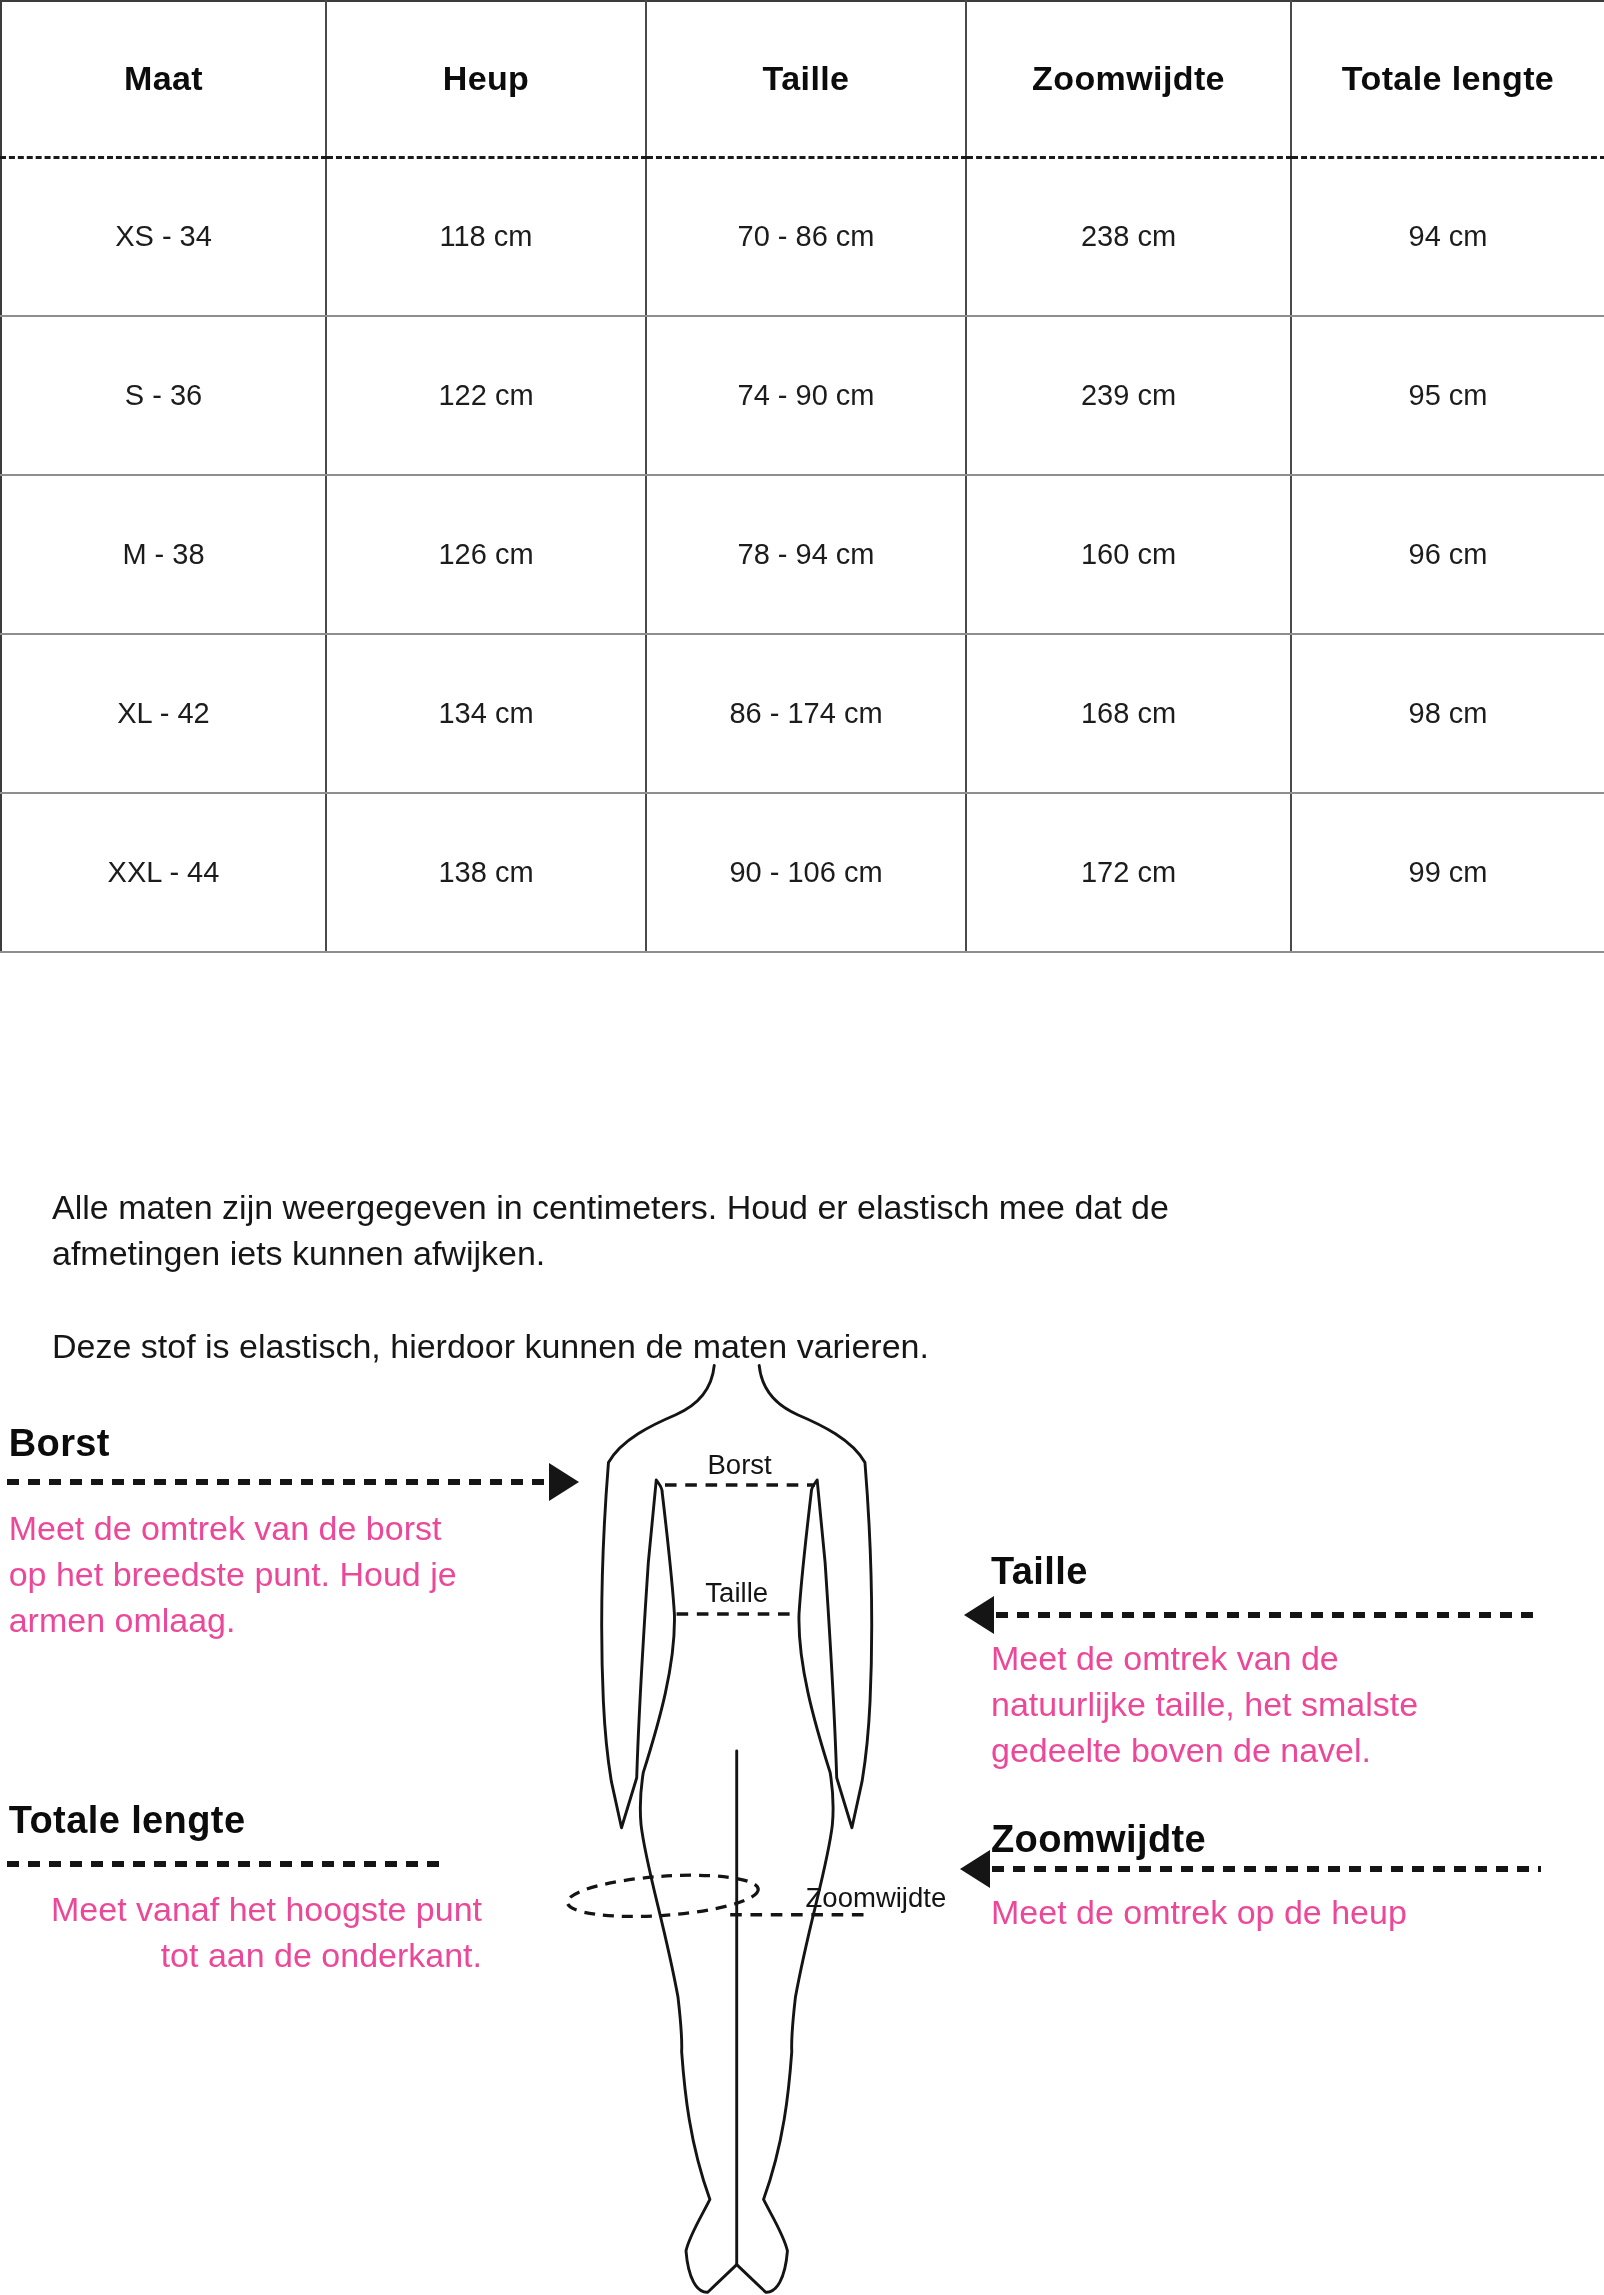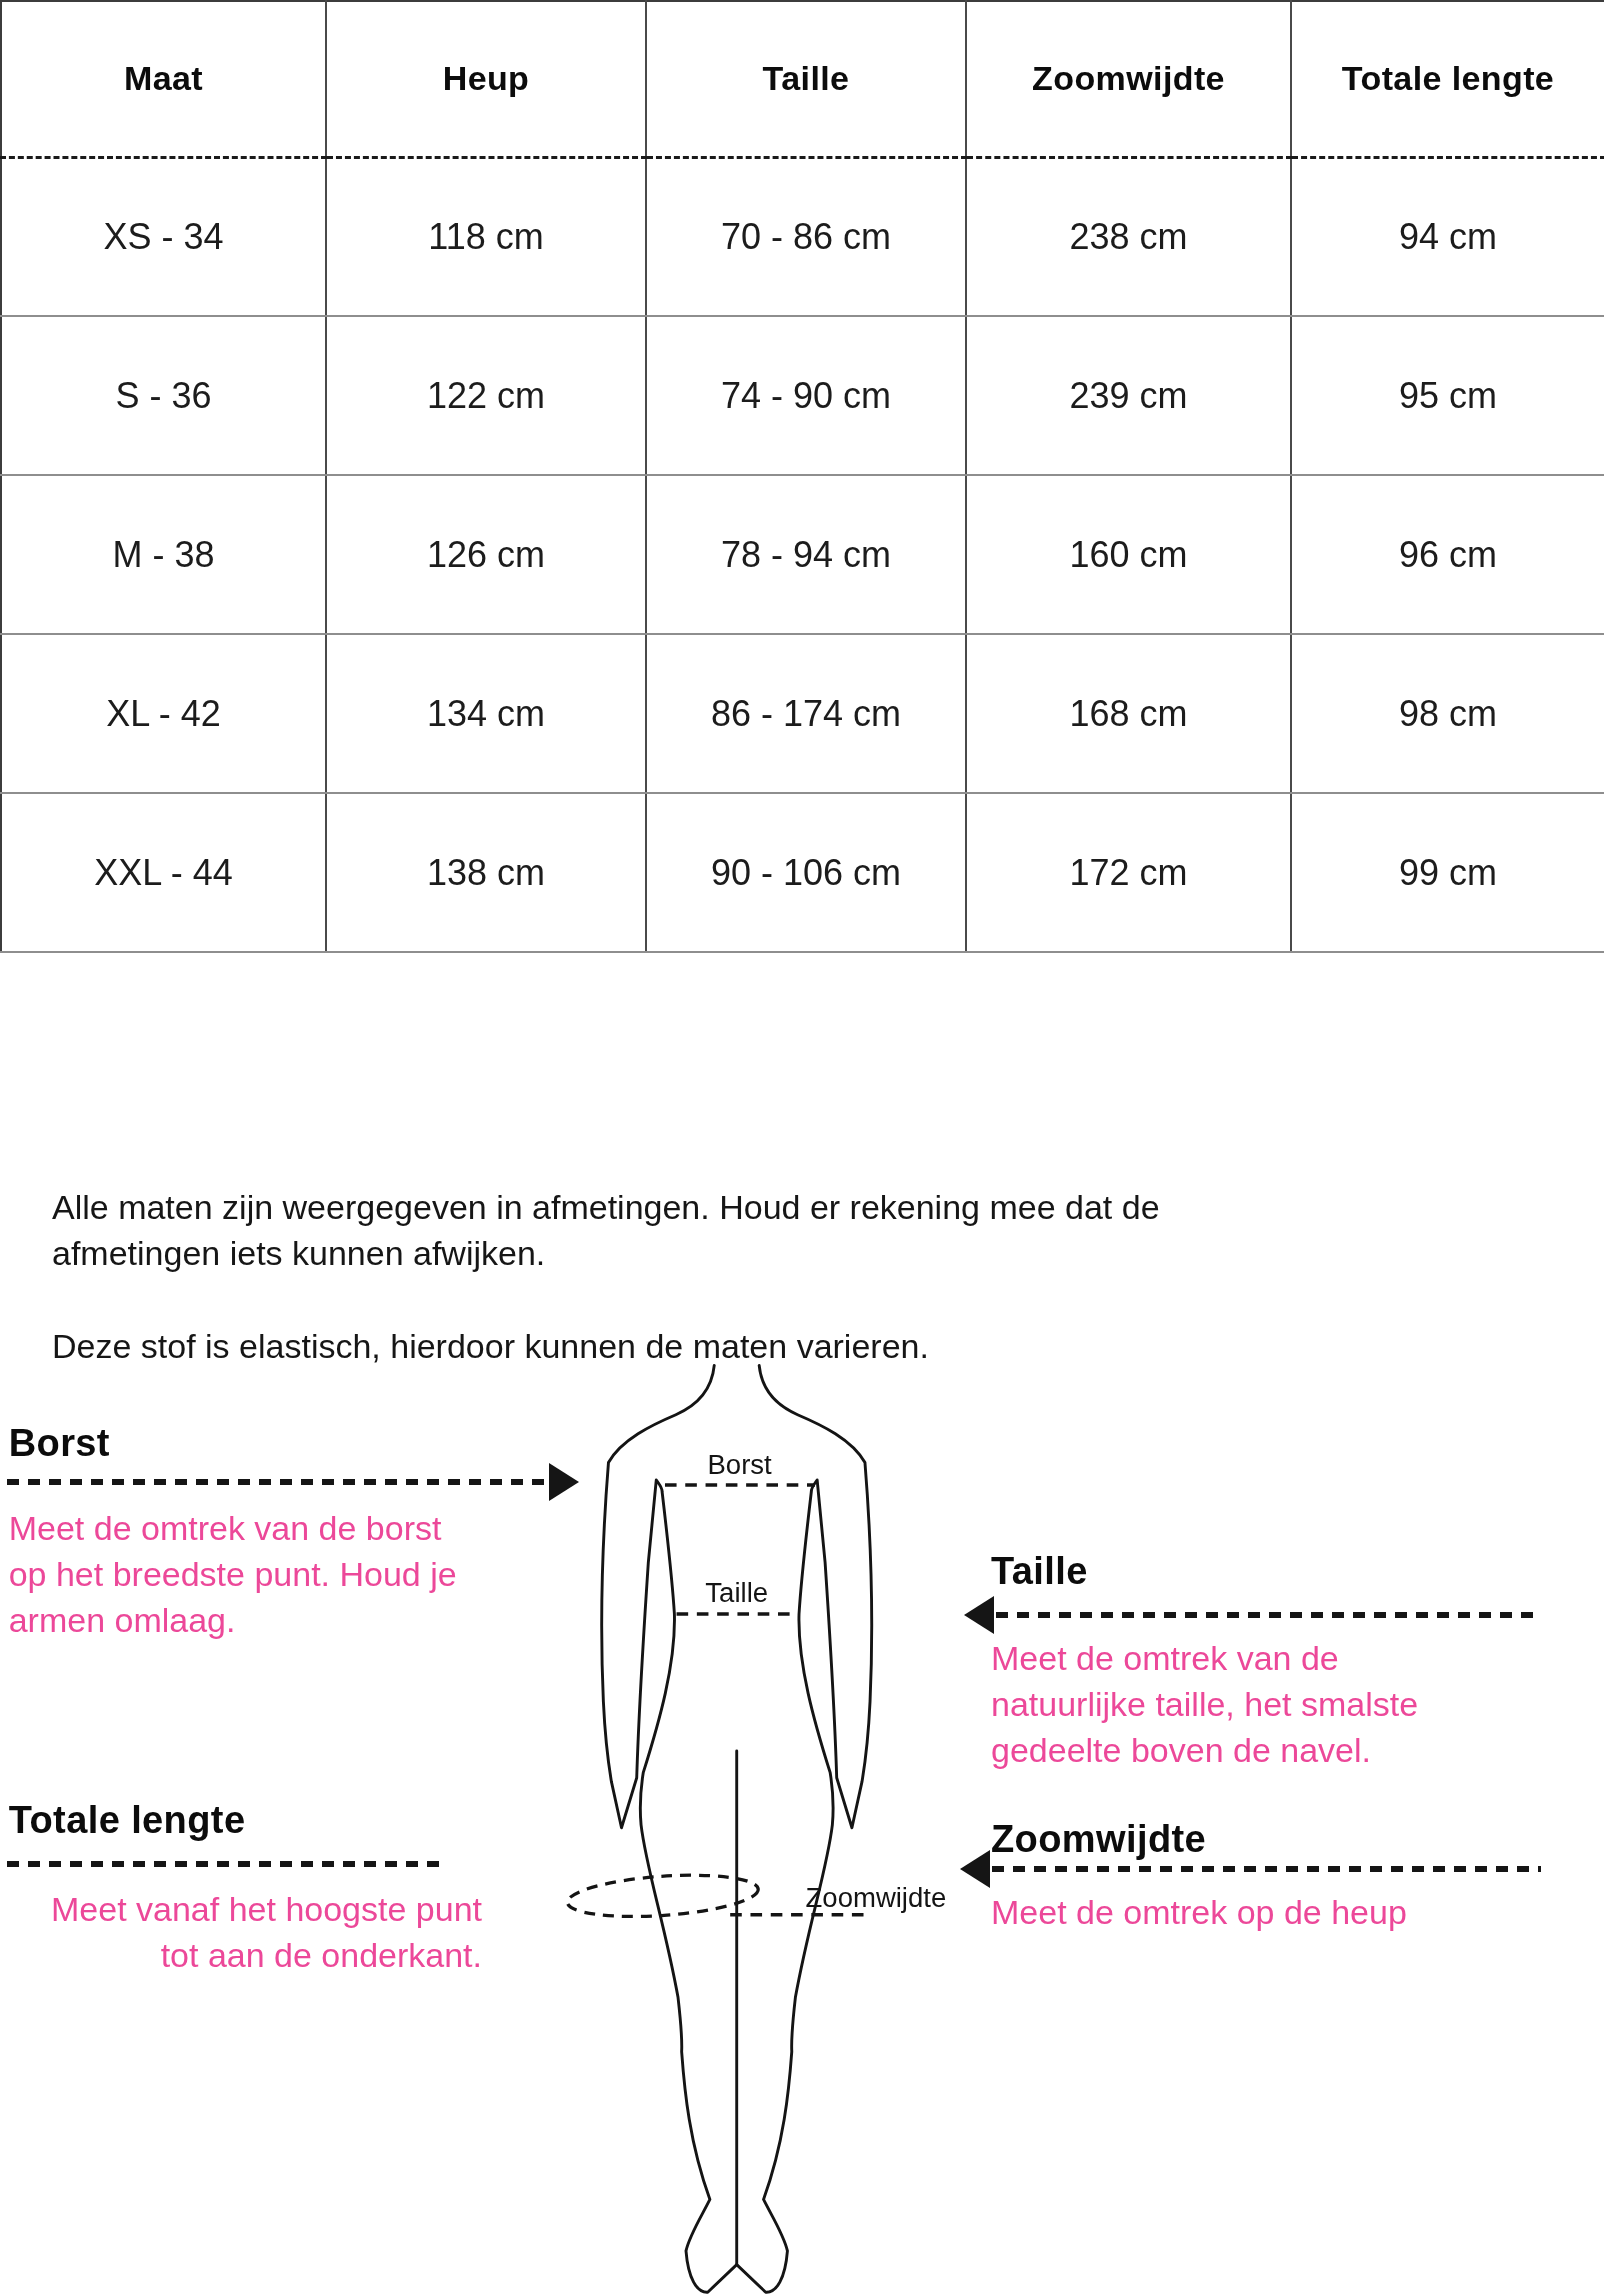--- a/index.html
+++ b/index.html
@@ -21,21 +21,21 @@
     border-left:2.2px solid #4a4a4a;
   }
   table.size-table th:first-child, table.size-table td:first-child { border-left:none; }
   table.size-table thead tr { height:156px; }
   table.size-table thead th {
     font-size:34px; font-weight:bold; letter-spacing:0.4px; color:#0c0c0c;
     border-bottom:3.6px dashed #1a1a1a;
   }
   table.size-table tbody tr { height:159px; }
   table.size-table tbody td {
-    font-size:36px; font-weight:300; color:#1c1c1c;
+    font-size:29px; font-weight:300; color:#1c1c1c;
     border-bottom:2.9px solid #8e8e8e;
   }
 
   
   .note {
     position:absolute; left:52px; width:1218px;
     font-size:34px; line-height:46px; font-weight:300; color:#161616;
   }
   #note1 { top:1150px; }
   #note2 { top:1289px; }
@@ -131,21 +131,21 @@
         <tr>
           <td>XXL - 44</td>
           <td>138 cm</td>
           <td>90 - 106 cm</td>
           <td>172 cm</td>
           <td>99 cm</td>
         </tr>
       </tbody>
   </table>
 
-  <p class="note" id="note1">Alle maten zijn weergegeven in afmetingen. Houd er rekening mee dat de afmetingen iets kunnen afwijken.</p>
+  <p class="note" id="note1">Alle maten zijn weergegeven in centimeters. Houd er elastisch mee dat de afmetingen iets kunnen afwijken.</p>
   <p class="note" id="note2">Deze stof is elastisch, hierdoor kunnen de maten varieren.</p>
 
   <div class="g-title" id="borst-title">Borst</div>
   <div class="dashline" id="borst-line"></div>
   <div class="tri tri-right" id="borst-head"></div>
   <div class="g-desc" id="borst-desc">Meet de omtrek van de borst op het breedste punt. Houd je armen omlaag.</div>
 
   <div class="g-title" id="totale-title">Totale lengte</div>
   <div class="dashline" id="totale-line"></div>
   <div class="g-desc" id="totale-desc">Meet vanaf het hoogste punt tot aan de onderkant.</div>

